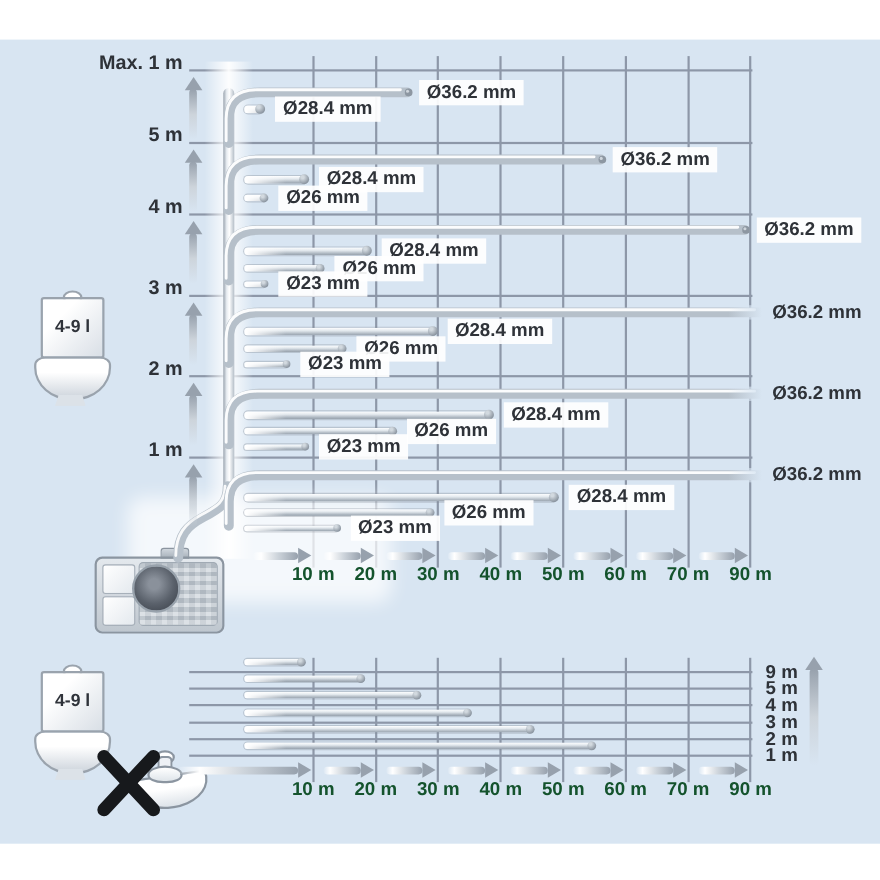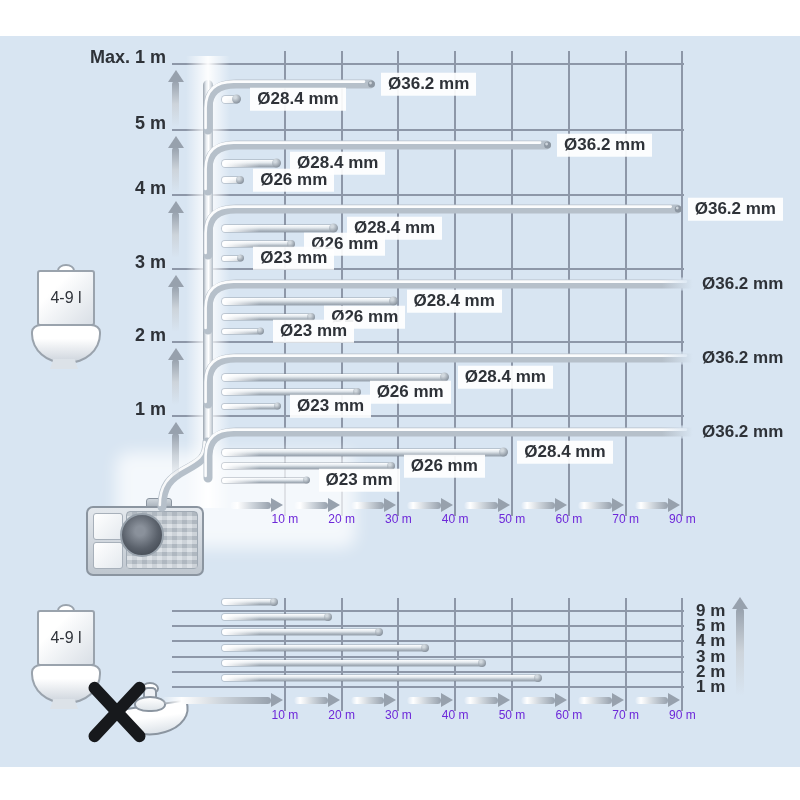--- a/index.html
+++ b/index.html
@@ -15,21 +15,21 @@
 
   .pipe{position:absolute;border-radius:6px;z-index:4;box-shadow:0 0 0 1px rgba(125,135,146,.35);
     background:linear-gradient(to right,#ffffff 2px,rgba(255,255,255,0) 38px),
                linear-gradient(to bottom,#fdfeff 0%,#e3e9ee 38%,#aab4be 80%,#97a1ac 100%);}
   .cap{position:absolute;right:-2px;top:50%;transform:translateY(-50%);border-radius:50%;
     background:radial-gradient(circle at 35% 30%,#d2d9df 15%,#8d97a2 70%);}
 
   .plabel{position:absolute;transform:translateY(-50%);background:rgba(255,255,255,.92);color:#2e3238;
     font-size:17px;font-weight:700;line-height:1.15;padding:1px 7px 2px;white-space:nowrap;z-index:6;}
   .plabel.noBox{background:transparent;padding-left:2px;}
-  .xtick{position:absolute;transform:translateX(-50%);font-size:12px;font-weight:400;color:#6d28d9;z-index:6;white-space:nowrap;}
+  .xtick{position:absolute;transform:translateX(-50%);font-size:17px;font-weight:700;color:#14532d;z-index:6;white-space:nowrap;}
   .ylab{position:absolute;transform:translateY(-50%);font-size:18px;font-weight:700;color:#2e3238;z-index:6;white-space:nowrap;}
   .rlab{position:absolute;transform:translateY(-50%);font-size:17px;font-weight:700;color:#2e3238;z-index:6;white-space:nowrap;}
 
   .xshaft{position:absolute;height:7px;border-radius:3.5px;z-index:6;
     background:linear-gradient(to right,rgba(255,255,255,.05),#ffffff 18%,#cdd4db 55%,#97a1ad 100%);}
   .ah-r{position:absolute;width:0;height:0;border-top:7px solid transparent;border-bottom:7px solid transparent;
     border-left:12px solid #97a1ad;z-index:6;}
   .yshaft{position:absolute;width:7px;border-radius:3.5px;z-index:6;
     background:linear-gradient(to top,rgba(151,161,173,0),#cdd4db 50%,#97a1ad 100%);}
   .ah-u{position:absolute;width:0;height:0;border-left:8px solid transparent;border-right:8px solid transparent;
@@ -37,21 +37,21 @@
 
   .circle20{position:absolute;z-index:4;border-radius:50%;border:2px solid #8c96a1;
     background:radial-gradient(circle at 42% 35%,#ffffff 55%,#eef2f6 85%,#dde4ec);
     display:flex;align-items:center;justify-content:center;font-size:15px;font-weight:700;color:#2e3238;}
 
   
   .toilet{position:absolute;width:80px;height:106px;z-index:3;}
   .t-knob{position:absolute;left:33px;top:0;width:14px;height:9px;border:2px solid #9aa3ad;border-radius:50%;background:#fff;}
   .t-tank{position:absolute;left:13px;top:6px;width:54px;height:52px;border:2px solid #9aa3ad;border-radius:3px;
     background:linear-gradient(135deg,#ffffff 30%,#d9dfe6);display:flex;align-items:center;justify-content:center;
-    font-size:16px;font-weight:400;color:#2f333a;}
+    font-size:16px;font-weight:700;color:#2f333a;}
   .t-bowl{position:absolute;left:7px;top:60px;width:66px;height:36px;border:2px solid #9aa3ad;
     background:linear-gradient(180deg,#ffffff 35%,#cdd4dc);border-radius:10px 10px 34px 34px/8px 8px 30px 30px;}
   .t-base{position:absolute;left:26px;top:95px;width:28px;height:10px;background:#dce2e8;
     clip-path:polygon(12% 0,88% 0,100% 100%,0 100%);}
 
   
   .pump{position:absolute;left:86px;top:496px;width:118px;height:80px;z-index:3;}
   .pump-conn{position:absolute;left:60px;top:2px;width:24px;height:11px;background:linear-gradient(#cfd6dd,#9aa4ae);
     border:1px solid #8b95a0;border-radius:3px;}
   .pump-body{position:absolute;left:0;top:10px;width:114px;height:66px;background:linear-gradient(180deg,#e3e8ed,#bfc7cf);

